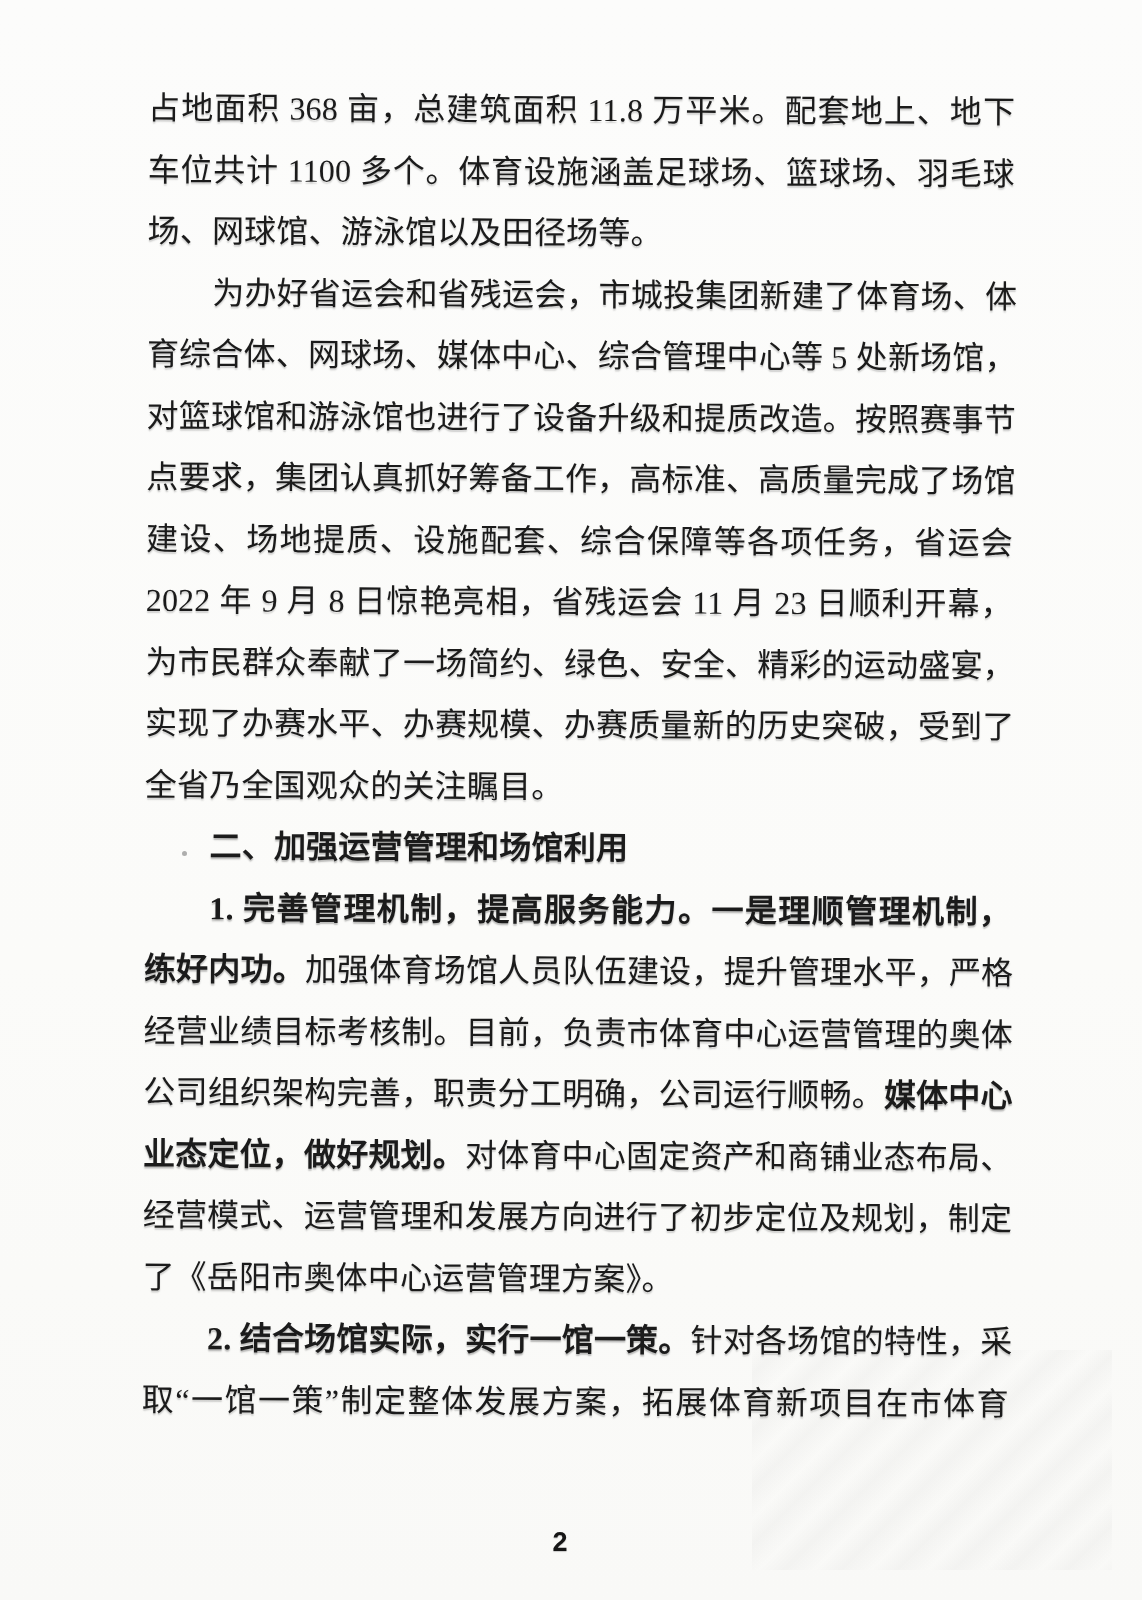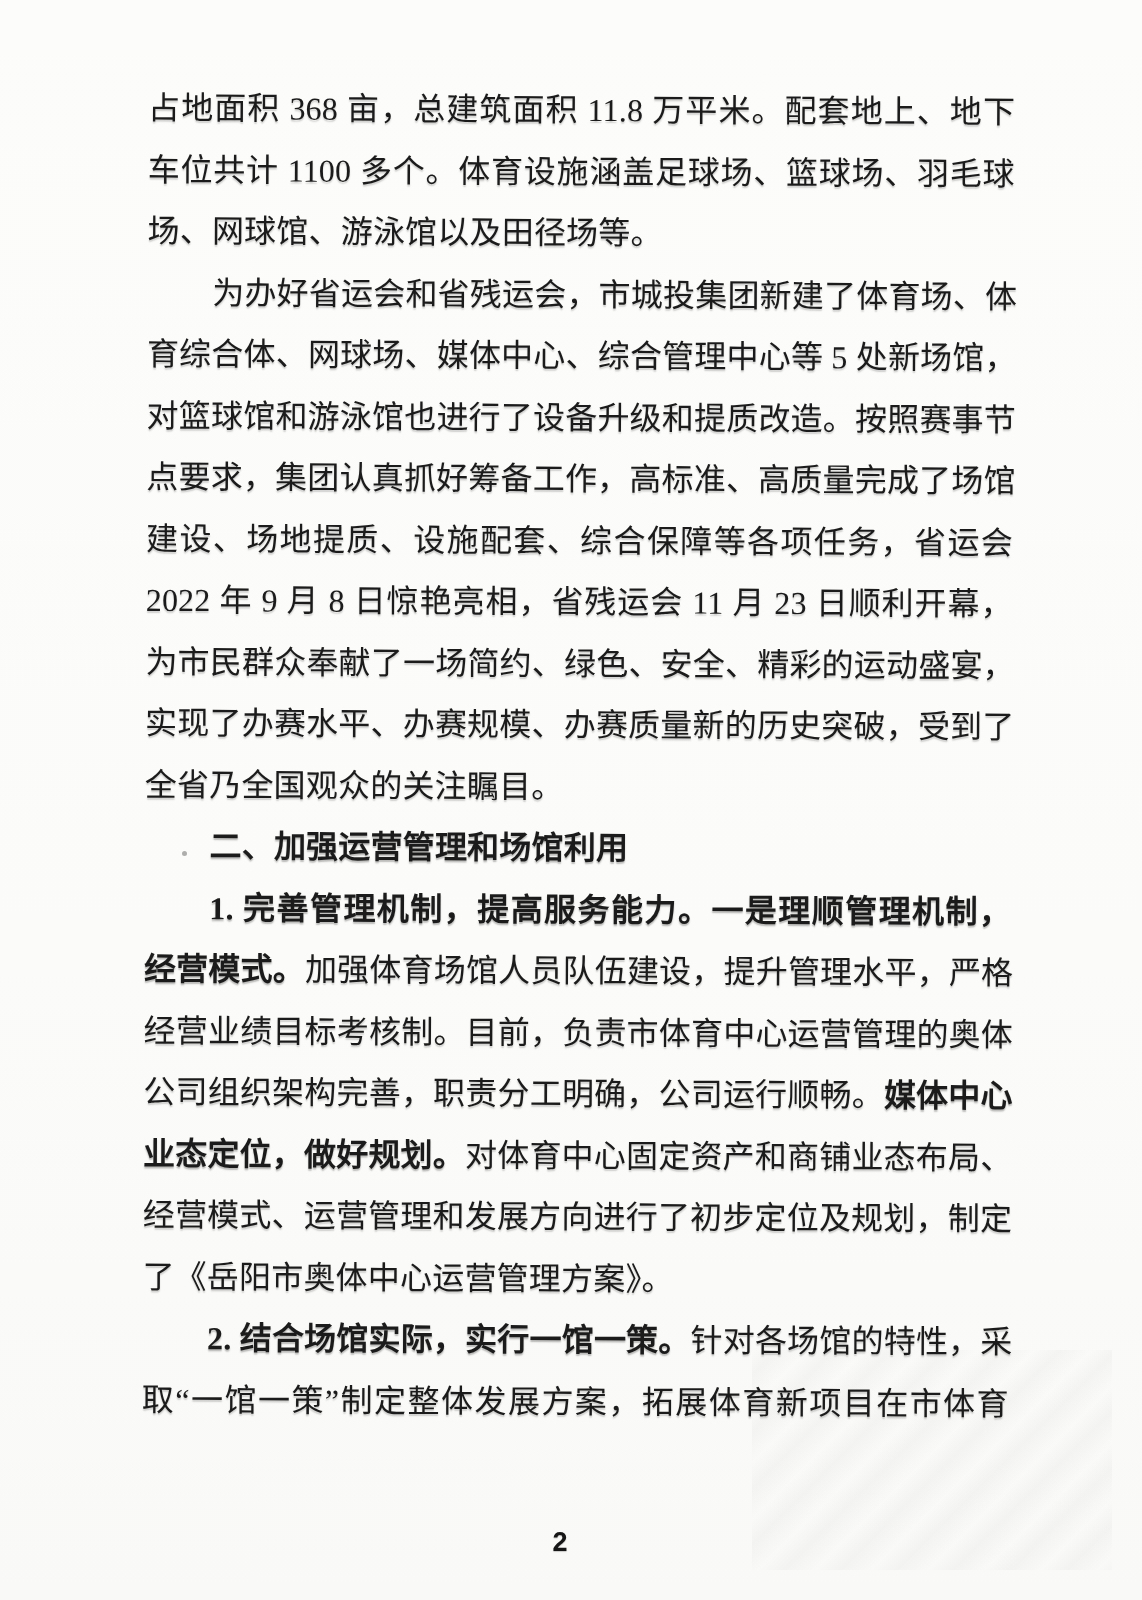--- a/index.html
+++ b/index.html
@@ -96,21 +96,21 @@
       <div class="line"><span class="">育综合体、网球场、媒体中心、综合管理中心等 5 处新场馆，</span></div>
       <div class="line"><span class="">对篮球馆和游泳馆也进行了设备升级和提质改造。按照赛事节</span></div>
       <div class="line"><span class="">点要求，集团认真抓好筹备工作，高标准、高质量完成了场馆</span></div>
       <div class="line"><span class="">建设、场地提质、设施配套、综合保障等各项任务，省运会</span></div>
       <div class="line"><span class="">2022 年 9 月 8 日惊艳亮相，省残运会 11 月 23 日顺利开幕，</span></div>
       <div class="line"><span class="">为市民群众奉献了一场简约、绿色、安全、精彩的运动盛宴，</span></div>
       <div class="line"><span class="">实现了办赛水平、办赛规模、办赛质量新的历史突破，受到了</span></div>
       <div class="line no-justify"><span class="">全省乃全国观众的关注瞩目。</span></div>
       <div class="line indent no-justify"><span class="bold">二、加强运营管理和场馆利用</span></div>
       <div class="line indent"><span class="bold">1. 完善管理机制，提高服务能力。一是理顺管理机制，</span></div>
-      <div class="line"><span class="bold">经营模式。</span><span class="">加强体育场馆人员队伍建设，提升管理水平，严格</span></div>
+      <div class="line"><span class="bold">练好内功。</span><span class="">加强体育场馆人员队伍建设，提升管理水平，严格</span></div>
       <div class="line"><span class="">经营业绩目标考核制。目前，负责市体育中心运营管理的奥体</span></div>
       <div class="line"><span class="">公司组织架构完善，职责分工明确，公司运行顺畅。</span><span class="bold">媒体中心</span></div>
       <div class="line"><span class="bold">业态定位，做好规划。</span><span class="">对体育中心固定资产和商铺业态布局、</span></div>
       <div class="line"><span class="">经营模式、运营管理和发展方向进行了初步定位及规划，制定</span></div>
       <div class="line no-justify"><span class="">了《岳阳市奥体中心运营管理方案》。</span></div>
       <div class="line indent"><span class="bold">2. 结合场馆实际，实行一馆一策。</span><span class="">针对各场馆的特性，采</span></div>
       <div class="line"><span class="">取“一馆一策”制定整体发展方案，拓展体育新项目在市体育</span></div>
     </main>
   <div class="page-number">2</div>
 </div>

